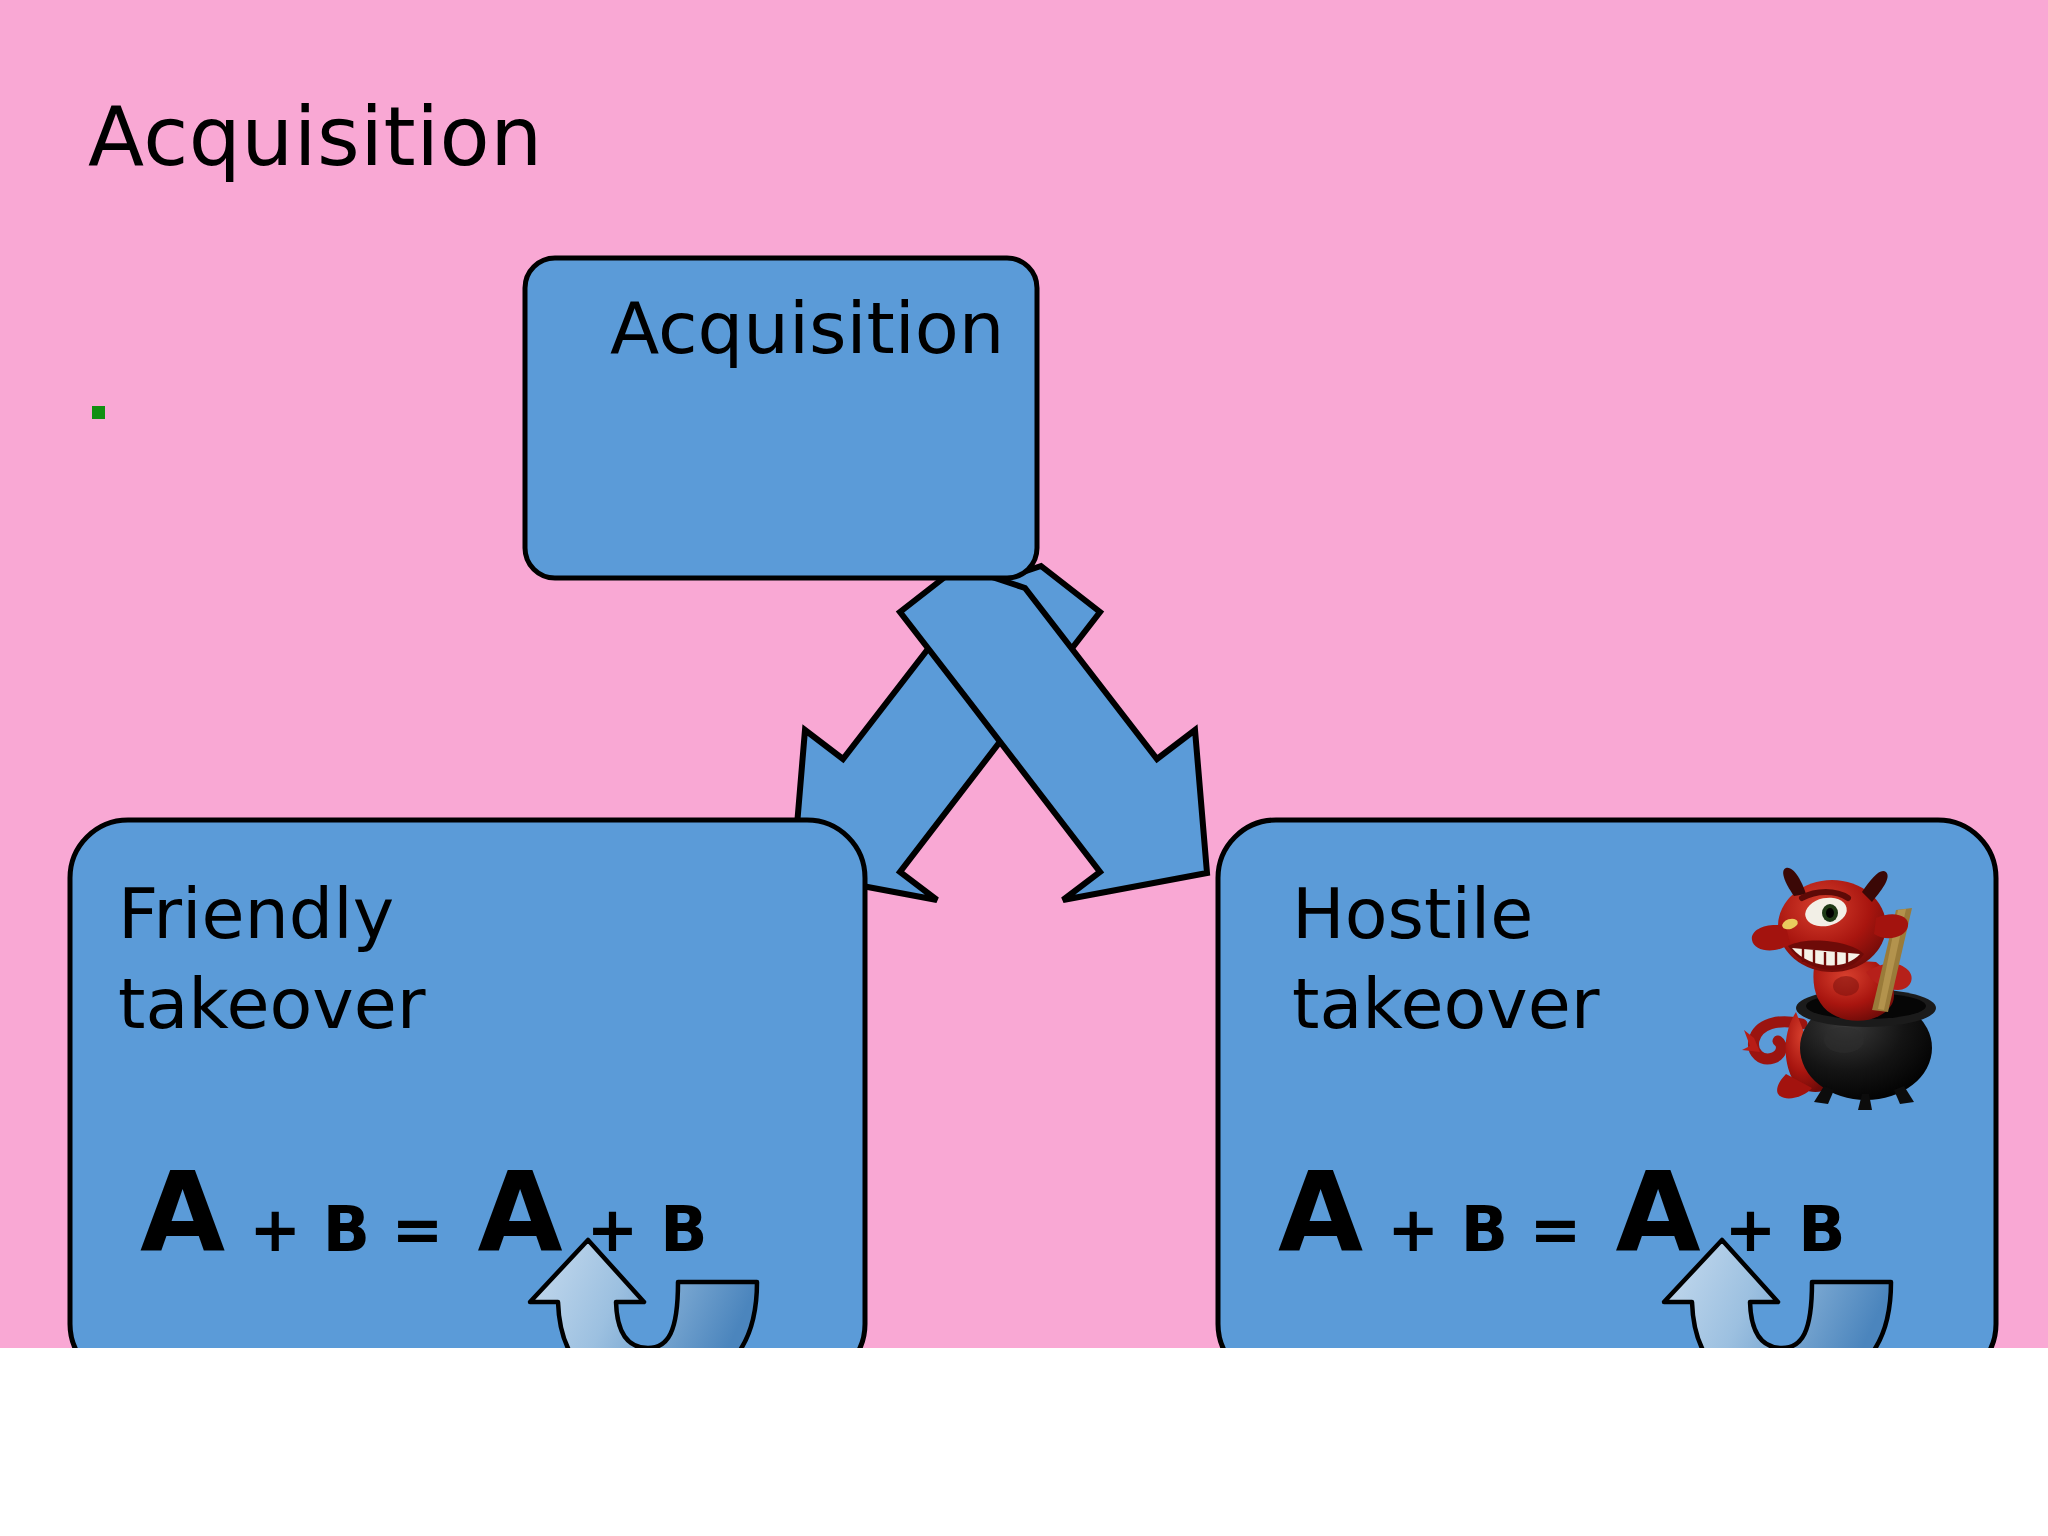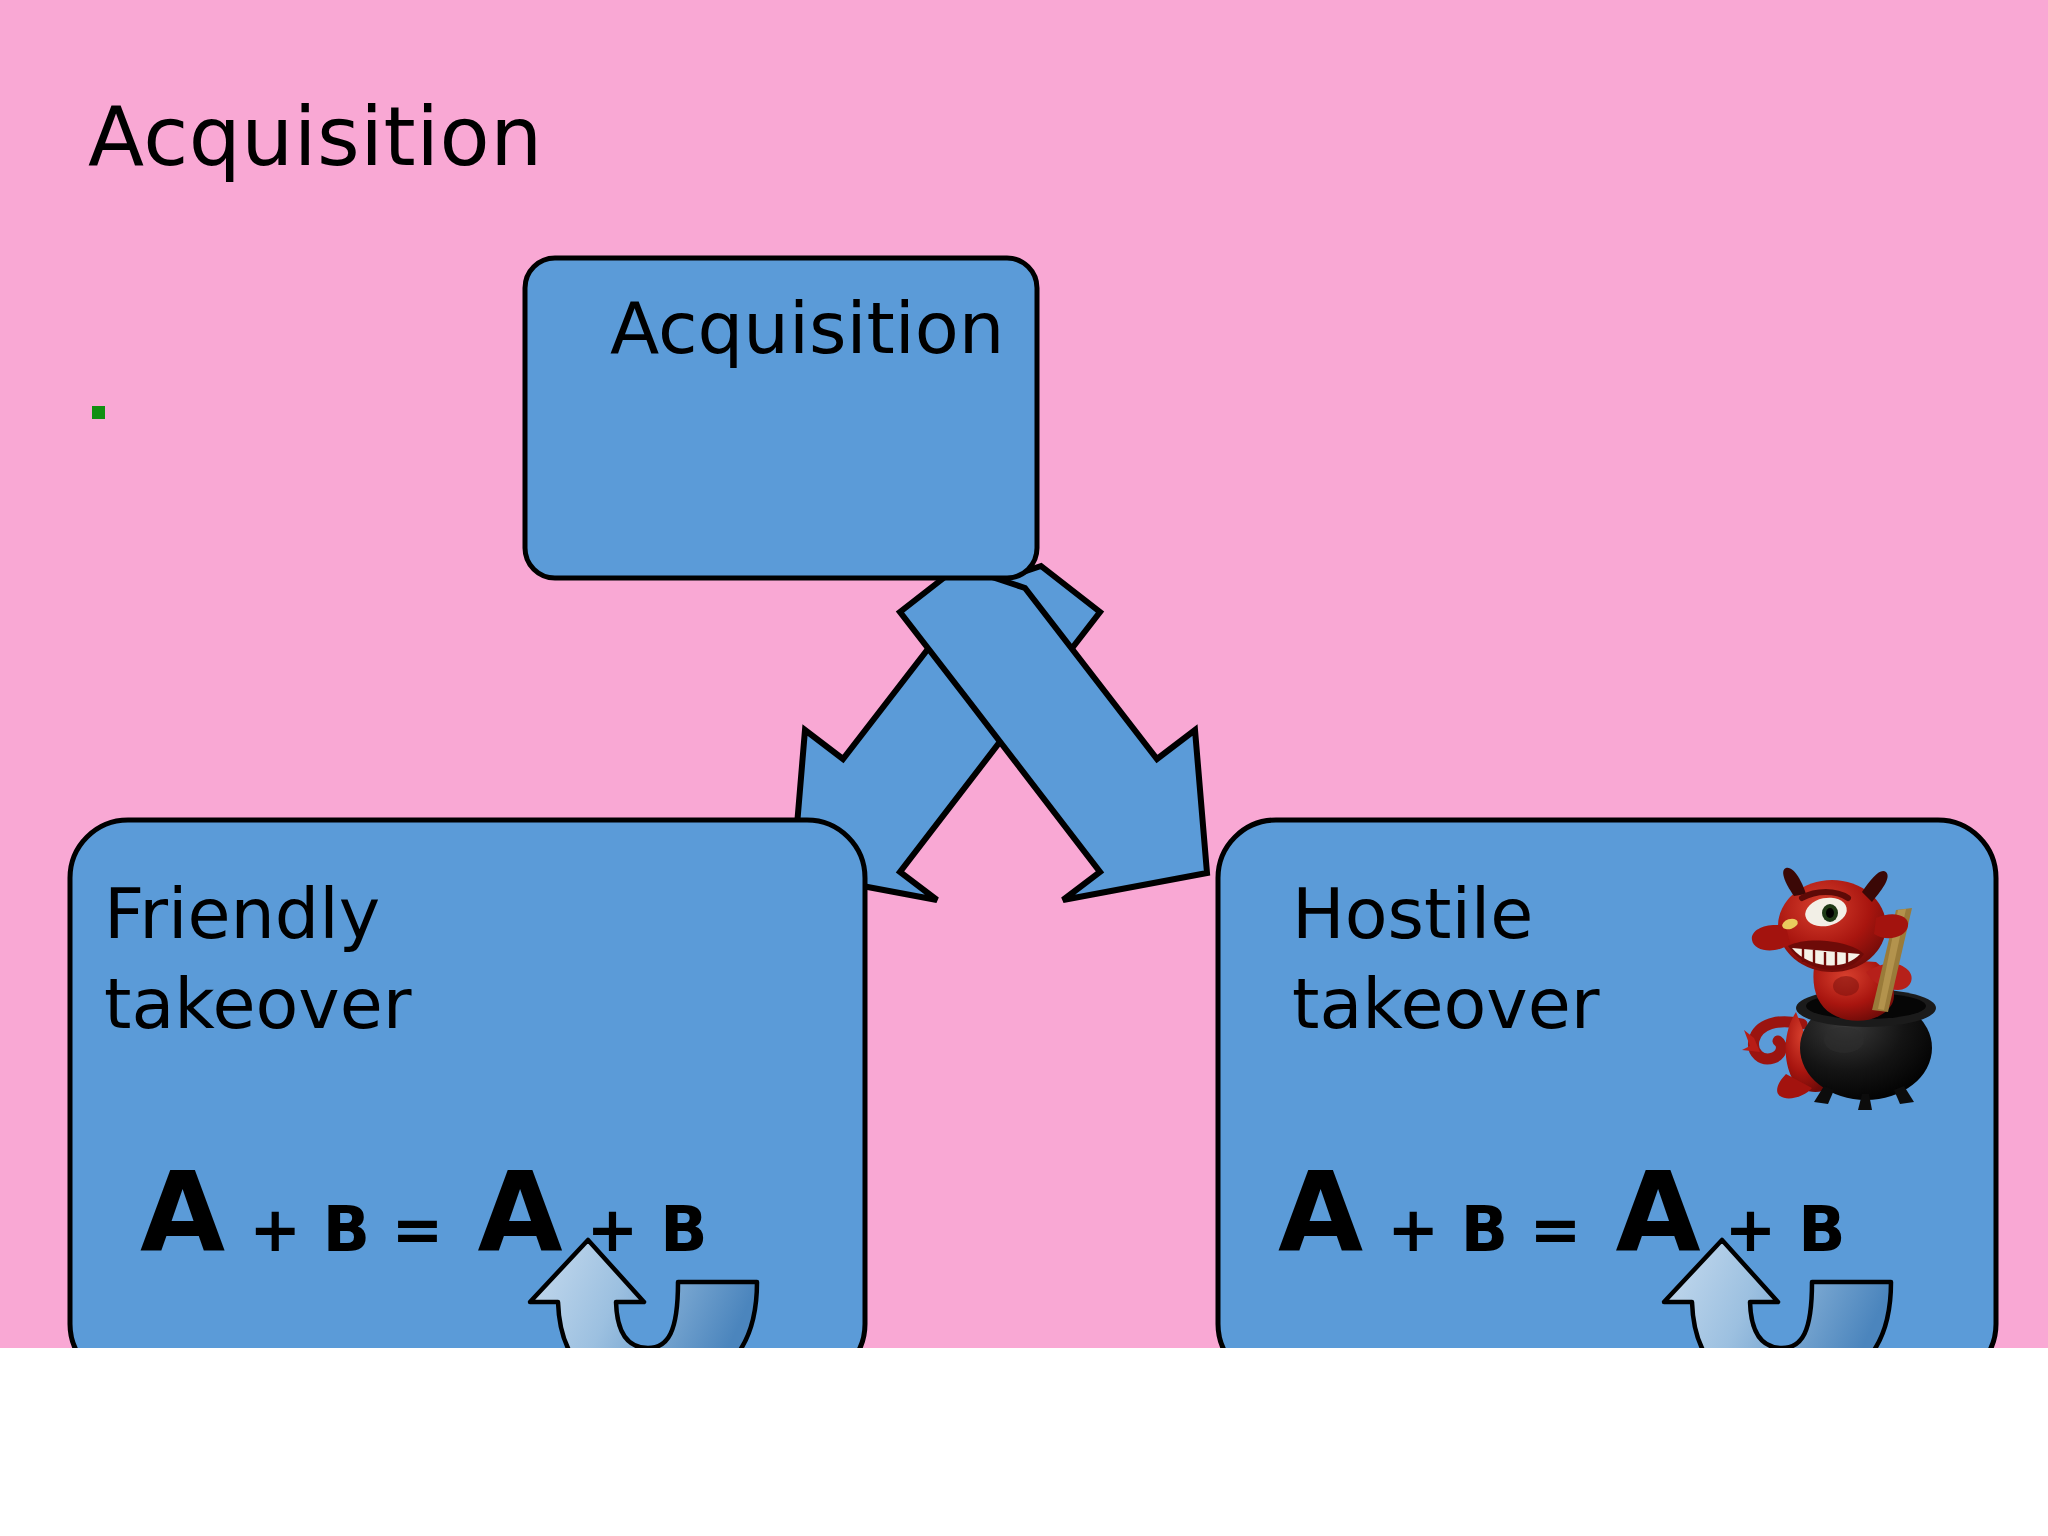--- a/index.html
+++ b/index.html
@@ -181,21 +181,21 @@
                L 1722,1240
                L 1778,1302
                L 1750,1302
                C 1751,1336 1764,1348 1782,1348
                C 1802,1348 1812,1332 1812,1282 Z" fill="url(#curvedGradR)" stroke="#000000" stroke-width="4.5" stroke-linejoin="round"></path>
     </g>
   </svg>
 
   <div class="node-title" style="left:610px; top:286px;">Acquisition</div>
 
-  <div class="box-heading" style="left:104px; top:870px;">Friendly
+  <div class="box-heading" style="left:118px; top:870px;">Friendly
 takeover</div>
 
   <div class="formula" style="left:140px; top:1158px;">
     <span class="big">A</span>
     <span class="sp-m"></span>
     <span class="small">+ B =</span>
     <span class="sp-l"></span>
     <span class="big">A</span>
     <span class="sp-m"></span>
     <span class="small">+ B</span>

